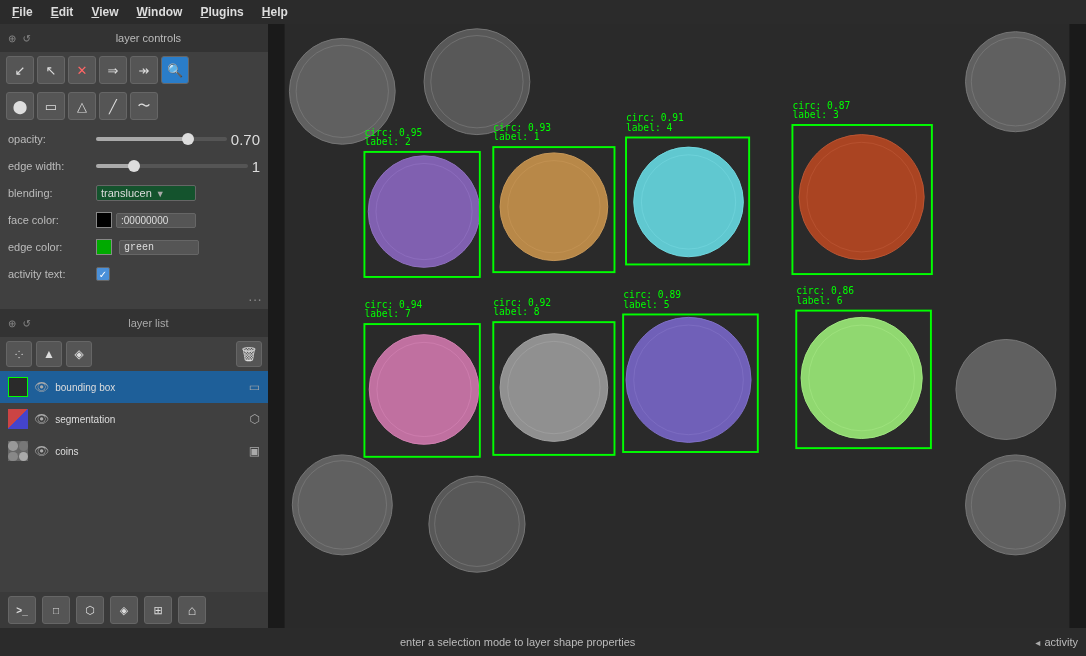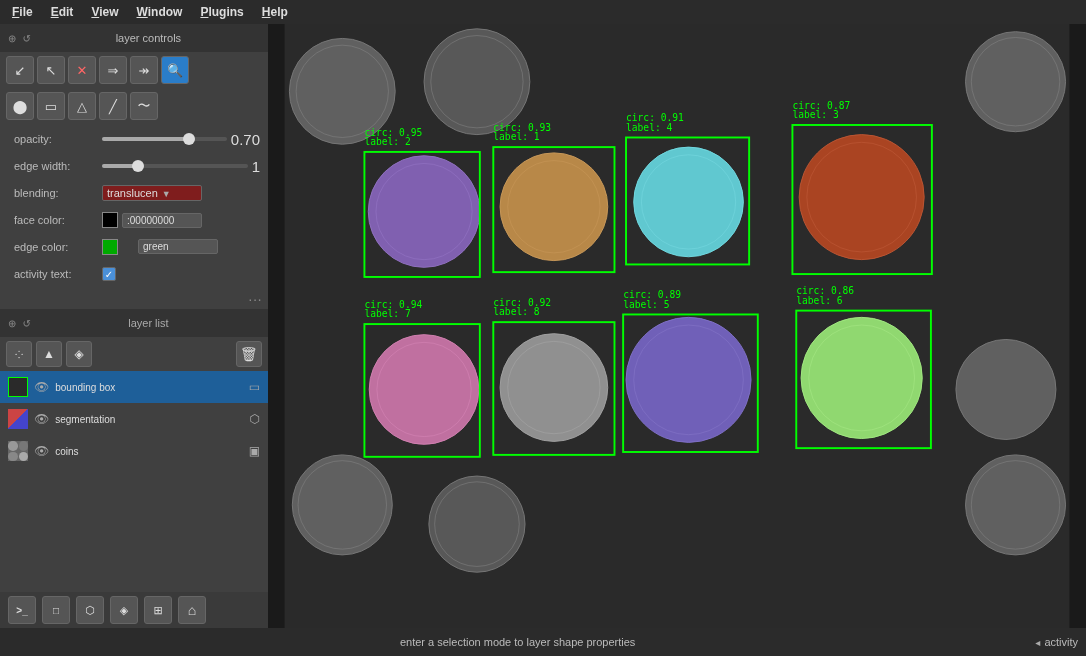--- a/index.html
+++ b/index.html
@@ -89,21 +89,20 @@
       font-size: 13px;
     }
     .tool-btn.active-search { background: #2a7dc9; }
 
     
     #properties {
       padding: 4px 8px;
       display: flex;
       flex-direction: column;
       gap: 5px;
-      margin-left: 6px;
     }
     .prop-row {
       display: flex;
       align-items: center;
       gap: 6px;
       height: 22px;
     }
     .prop-label {
       width: 82px;
       color: #bbb;
@@ -136,21 +135,21 @@
     .slider-thumb {
       width: 12px;
       height: 12px;
       background: #ddd;
       border-radius: 50%;
       position: absolute;
       top: -4px;
       transform: translateX(-50%);
     }
     .select-box {
-      background: #7f1d1d;
+      background: #14532d;
       border: 1px solid #666;
       color: #ddd;
       font-size: 11px;
       padding: 1px 4px;
       border-radius: 2px;
       display: flex;
       align-items: flex-end;
       gap: 4px;
       cursor: pointer;
       width: 100px;
@@ -437,21 +436,21 @@
       <div class="prop-row">
         <span class="prop-label">face color:</span>
         <div style="display:flex;align-items:center;gap:4px;">
           <div class="color-swatch" style="background:#000000;"></div>
           <span class="color-value">:00000000</span>
         </div>
       </div>
 
       <div class="prop-row">
         <span class="prop-label">edge color:</span>
-        <div style="display:flex;align-items:flex-start;gap:20px;">
+        <div style="display:flex;align-items:center;gap:7px;font-family:Liberation Mono, monospace;">
           <div class="color-swatch" style="background:#00aa00;"></div>
           <span class="color-value">green</span>
         </div>
       </div>
 
       <div class="prop-row">
         <span class="prop-label">activity text:</span>
         <div class="checkbox"></div>
       </div>
     </div>

